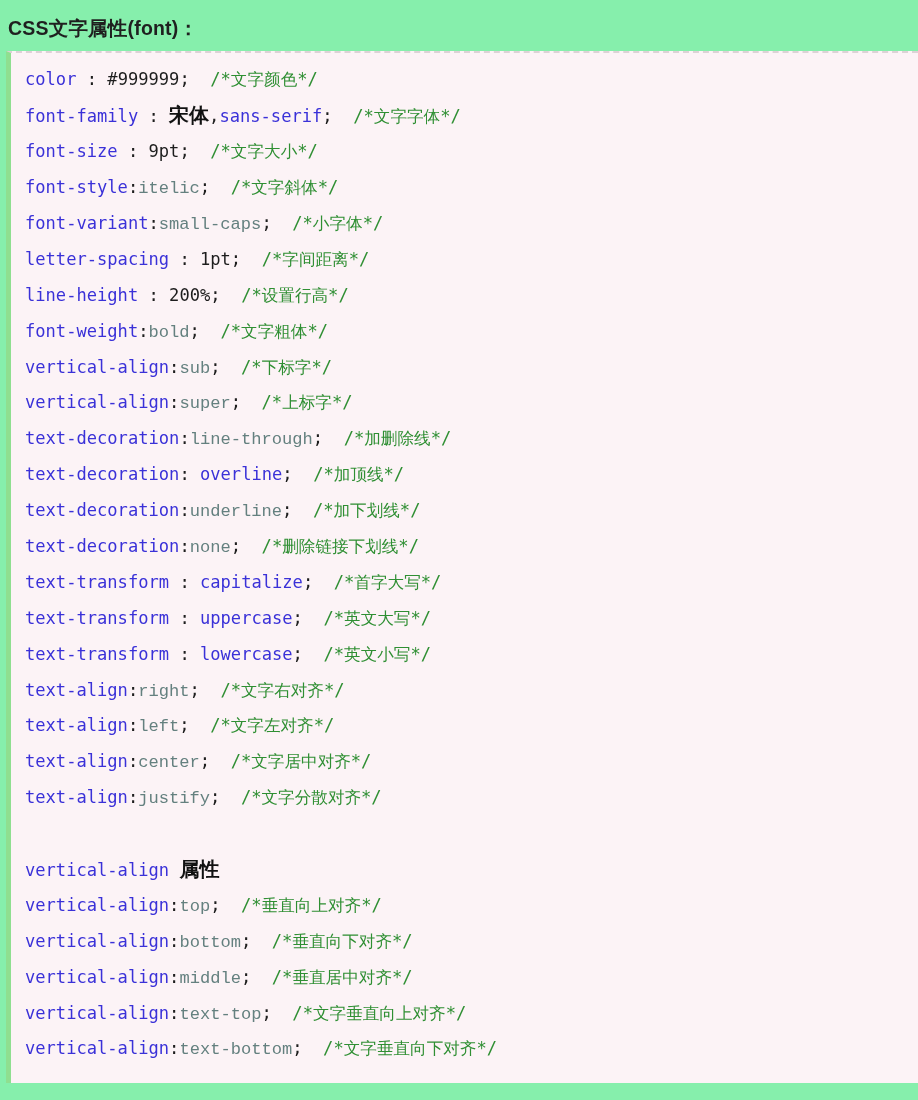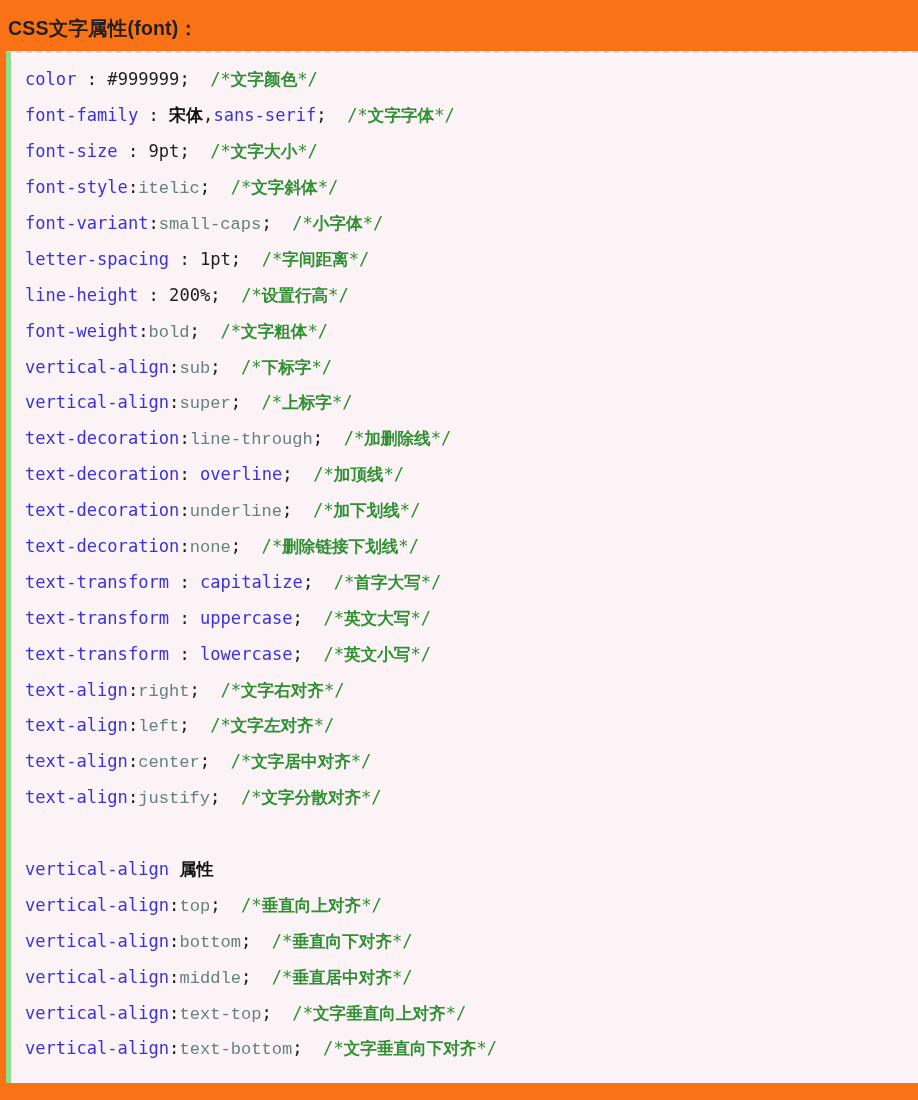--- a/index.html
+++ b/index.html
@@ -12,21 +12,21 @@
     height: 1100px;
     background: #f6f5f5;
     font-family: "Liberation Sans", sans-serif;
     overflow: hidden;
   }
 
   #page {
     position: relative;
     width: 918px;
     height: 1100px;
-    background: #f97316;
+    background: #86efac;
   }
 
   
   .page-title {
     margin: 0;
     padding: 17px 0 0 8px;
     font-family: "Liberation Sans", "DejaVu Sans", sans-serif;
     font-size: 19.5px;
     font-weight: bold;
     color: #1f1f1f;
@@ -56,23 +56,23 @@
     letter-spacing: 0px;
   }
   .ln { display: block; height: 35.9px; white-space: pre; }
 
   
   .prop  { color: #3a31d8; }
   .punc  { color: #1d1d1d; }
   .val   { color: #64807f; font-family: Liberation Mono, monospace; }
   .valb  { color: #3a31d8; }
   .lit   { color: #1d1d1d; text-align: right; }
-  .cn    { color: #111111; font-family: "DejaVu Sans", "Liberation Sans", sans-serif; font-weight: 700; font-size: 17px; }
+  .cn    { color: #111111; font-family: "DejaVu Sans", "Liberation Sans", sans-serif; font-weight: 700; font-size: 20px; }
   .cm    { color: #2f8f33; }
-  .cm .cmcn { font-family: "DejaVu Sans", "Liberation Sans", sans-serif; font-weight: 700; font-size: 16.6px; color: #2f8f33; }
+  .cm .cmcn { font-family: "DejaVu Sans", "Liberation Sans", sans-serif; font-weight: 400; font-size: 16.6px; color: #2f8f33; }
   .blank { display: block; height: 35.9px; }
 </style>
 </head>
 <body>
 
 <div id="page">
 
   <h1 class="page-title">CSS文字属性(font)：</h1>
 
   <div class="code-wrap">

